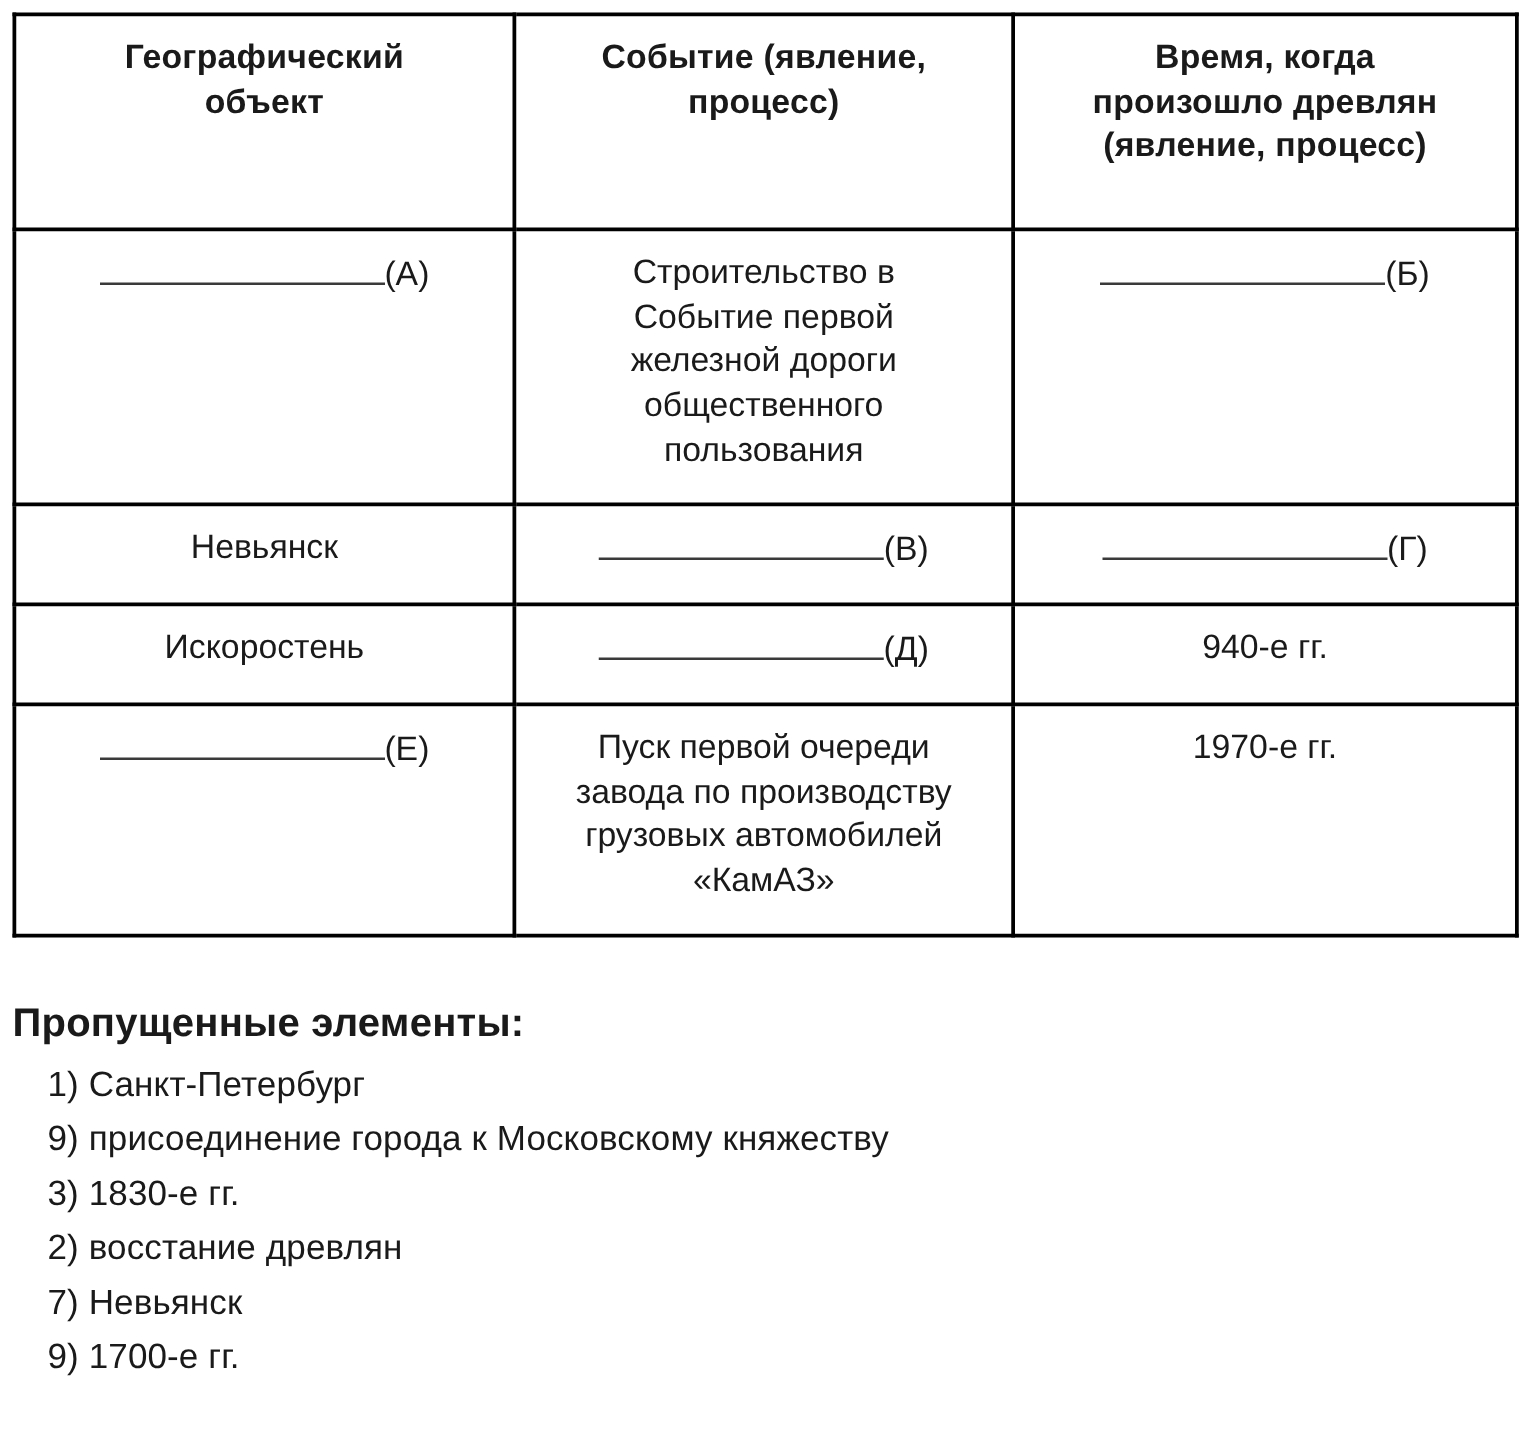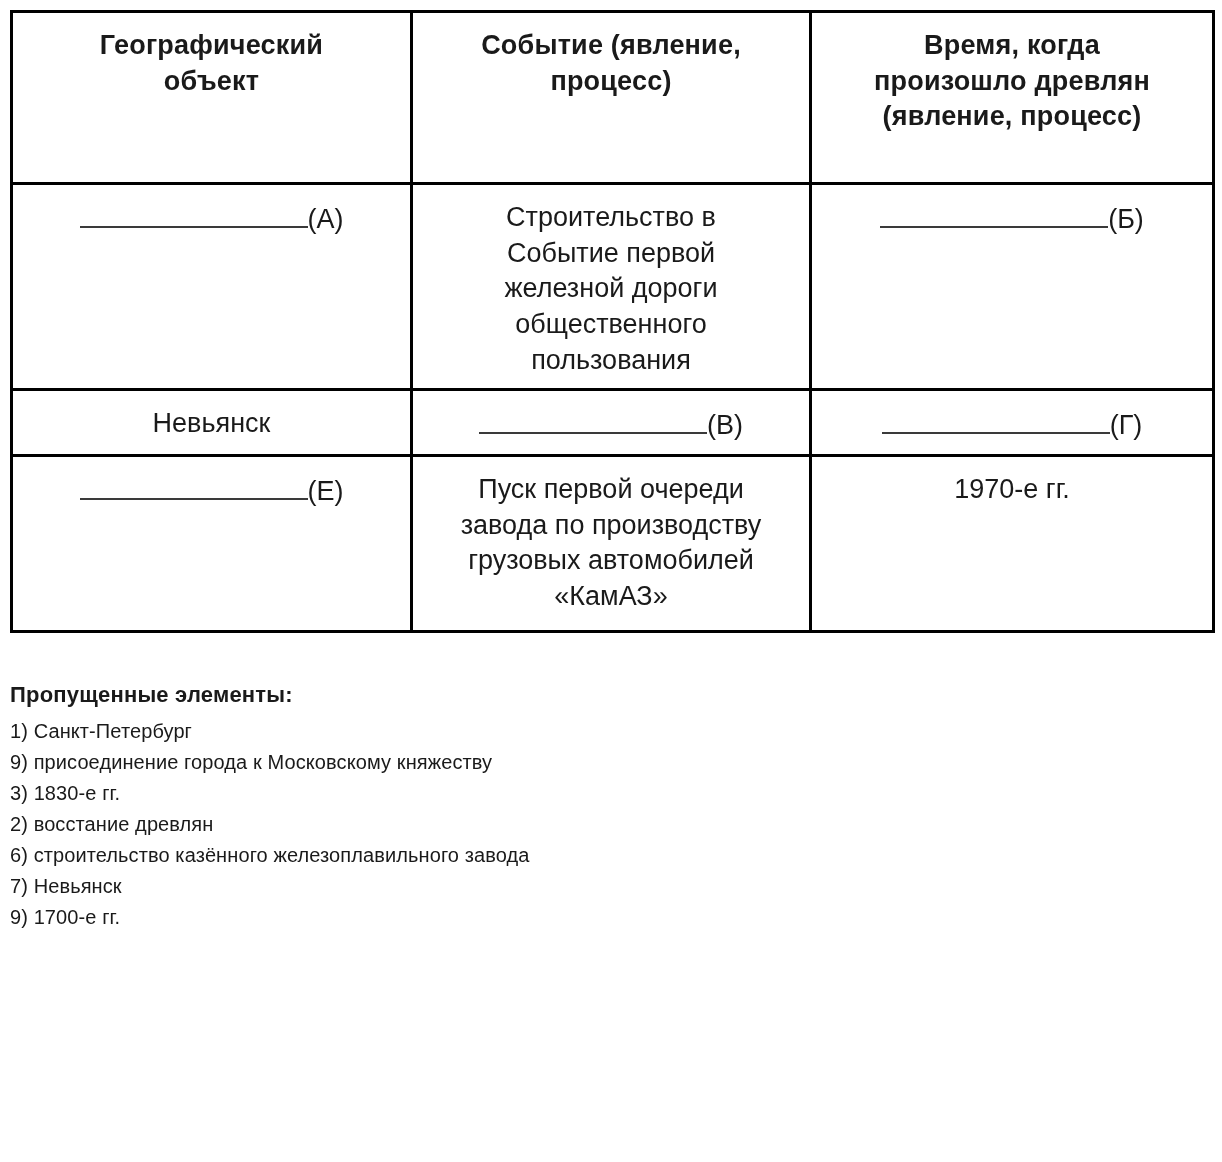--- a/index.html
+++ b/index.html
@@ -18,21 +18,21 @@
     table-layout: fixed;
     width: 1202px;
   }
   .matching-table th,
   .matching-table td {
     border: 3px solid #000000;
     vertical-align: top;
     text-align: center;
     font-size: 27px;
     line-height: 1.32;
-    padding: 15px 36px 10px 36px;
+    padding: 15px 36px 24px 36px;
     word-wrap: break-word;
   }
   .matching-table th {
     font-weight: 700;
     letter-spacing: 0.2px;
   }
   tr.header-row   { height: 172px; }
   tr.row-1        { height: 206px; }
   tr.row-2        { height: 65px;  }
   tr.row-3        { height: 65px;  }
@@ -46,33 +46,34 @@
     border-bottom: 2px solid #3a3a3a;
     vertical-align: baseline;
   }
   .blank-label { font-size: 27px; }
 
   .missing-block {
     margin: 47px 0 0 0;
     padding-left: 0;
   }
   .missing-title {
-    font-size: 22px;
+    font-size: 32px;
     font-weight: 700;
     letter-spacing: 0.2px;
     line-height: 1.35;
   }
   .missing-list {
     list-style: none;
     margin-top: 6px;
   }
   .missing-list li {
-    font-size: 20px;
+    font-size: 28px;
     line-height: 1.555;
     letter-spacing: 0.1px;
+    margin-left: 28px;
   }
 </style>
 </head>
 <body>
 
 <div class="sheet">
 
   <table class="matching-table">
     <colgroup>
       <col style="width:400px">
@@ -98,36 +99,42 @@
       </tr>
       <tr class="row-2">
         <td>Невьянск</td>
         <td>
           <span class="blank-wrap"><span class="blank-line"></span><span class="blank-label">(В)</span></span>
         </td>
         <td>
           <span class="blank-wrap"><span class="blank-line"></span><span class="blank-label">(Г)</span></span>
         </td>
       </tr>
+      <tr class="row-3">
+        <td>Искоростень</td>
+        <td>
+          <span class="blank-wrap"><span class="blank-line"></span><span class="blank-label">(Д)</span></span>
+        </td>
+        <td>940-е гг.</td>
+      </tr>
       <tr class="row-4">
         <td>
           <span class="blank-wrap"><span class="blank-line"></span><span class="blank-label">(Е)</span></span>
         </td>
         <td>Пуск первой очереди завода по производству грузовых автомобилей «КамАЗ»</td>
         <td>1970-е гг.</td>
       </tr>
     </tbody>
   </table>
 
   <div class="missing-block">
     <div class="missing-title">Пропущенные элементы:</div>
     <ul class="missing-list">
       <li>1) Санкт-Петербург</li>
       <li>9) присоединение города к Московскому княжеству</li>
       <li>3) 1830-е гг.</li>
       <li>2) восстание древлян</li>
-      <li>6) строительство казённого железоплавильного завода</li>
       <li>7) Невьянск</li>
       <li>9) 1700-е гг.</li>
     </ul>
   </div>
 
 </div>
 
 </body></html>

